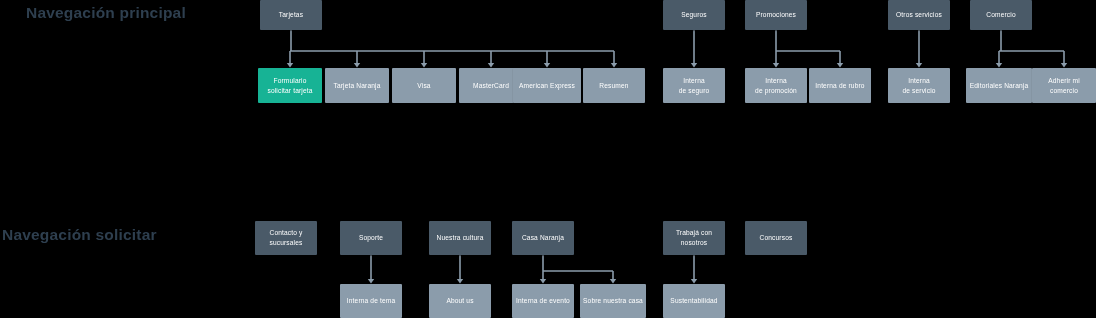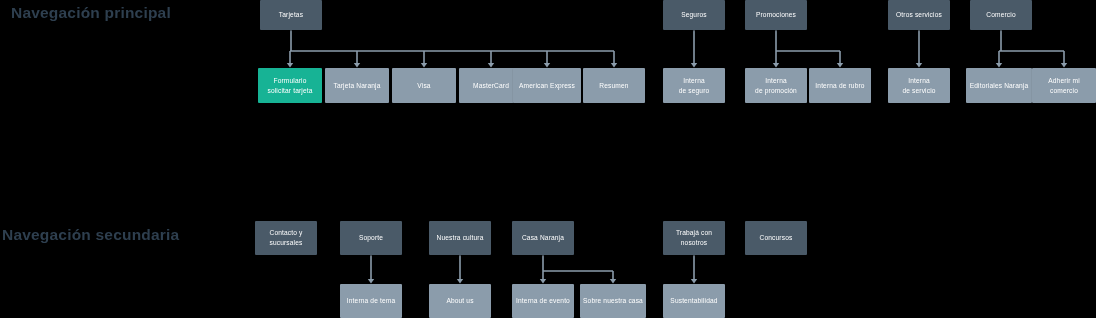--- a/index.html
+++ b/index.html
@@ -22,21 +22,21 @@
   }
   .section-title {
     position: absolute;
     color: #2e3f4f;
     font-weight: bold;
     font-size: 15.5px;
     letter-spacing: 0.2px;
     white-space: nowrap;
     font-family: "Liberation Sans", sans-serif;
   }
-  #title-principal  { left: 11px; top: 4px; }
+  #title-principal  { left: 26px; top: 4px; }
   #title-secundaria { left: 2px;  top: 226px; }
 
   .node {
     position: absolute;
     box-sizing: border-box;
     display: flex;
     align-items: center;
     justify-content: center;
     text-align: center;
     color: #ffffff;
@@ -201,14 +201,14 @@
       <div class="node child" style="left: 663px; top: 284px; width: 62px; height: 34px;">
         <span>Sustentabilidad</span>
       </div>
       <div class="node parent" style="left: 745px; top: 221px; width: 62px; height: 34px;">
         <span>Concursos</span>
       </div>
     </div>
 
   <div class="section-title" id="title-principal">Navegación principal</div>
 
-  <div class="section-title" id="title-secundaria">Navegación secundaria</div>
+  <div class="section-title" id="title-secundaria">Navegación solicitar</div>
 </div>
 
 </body></html>

